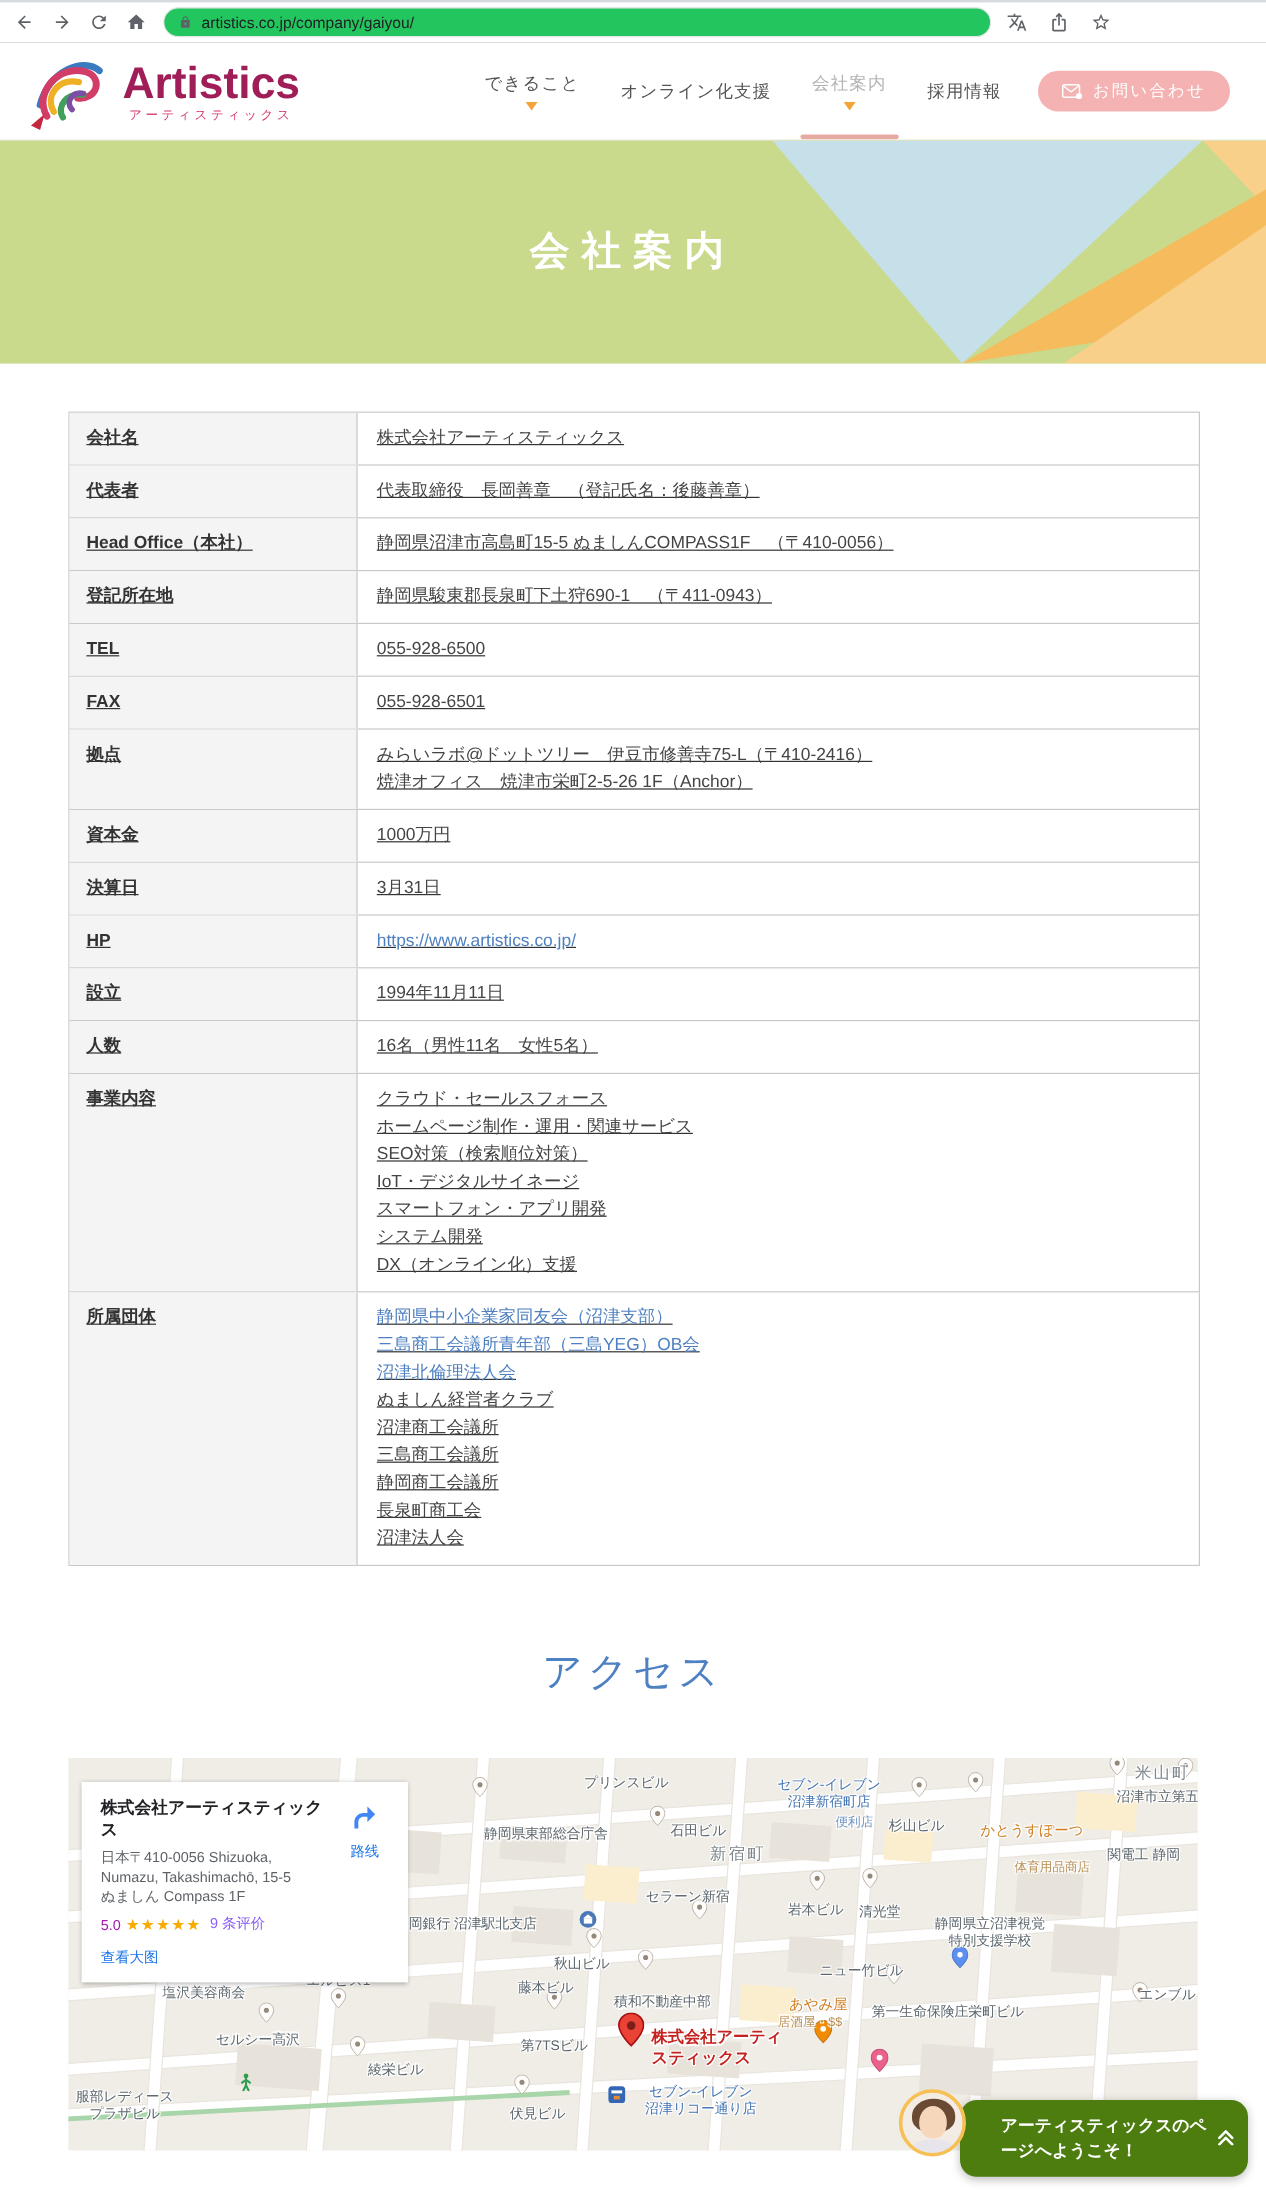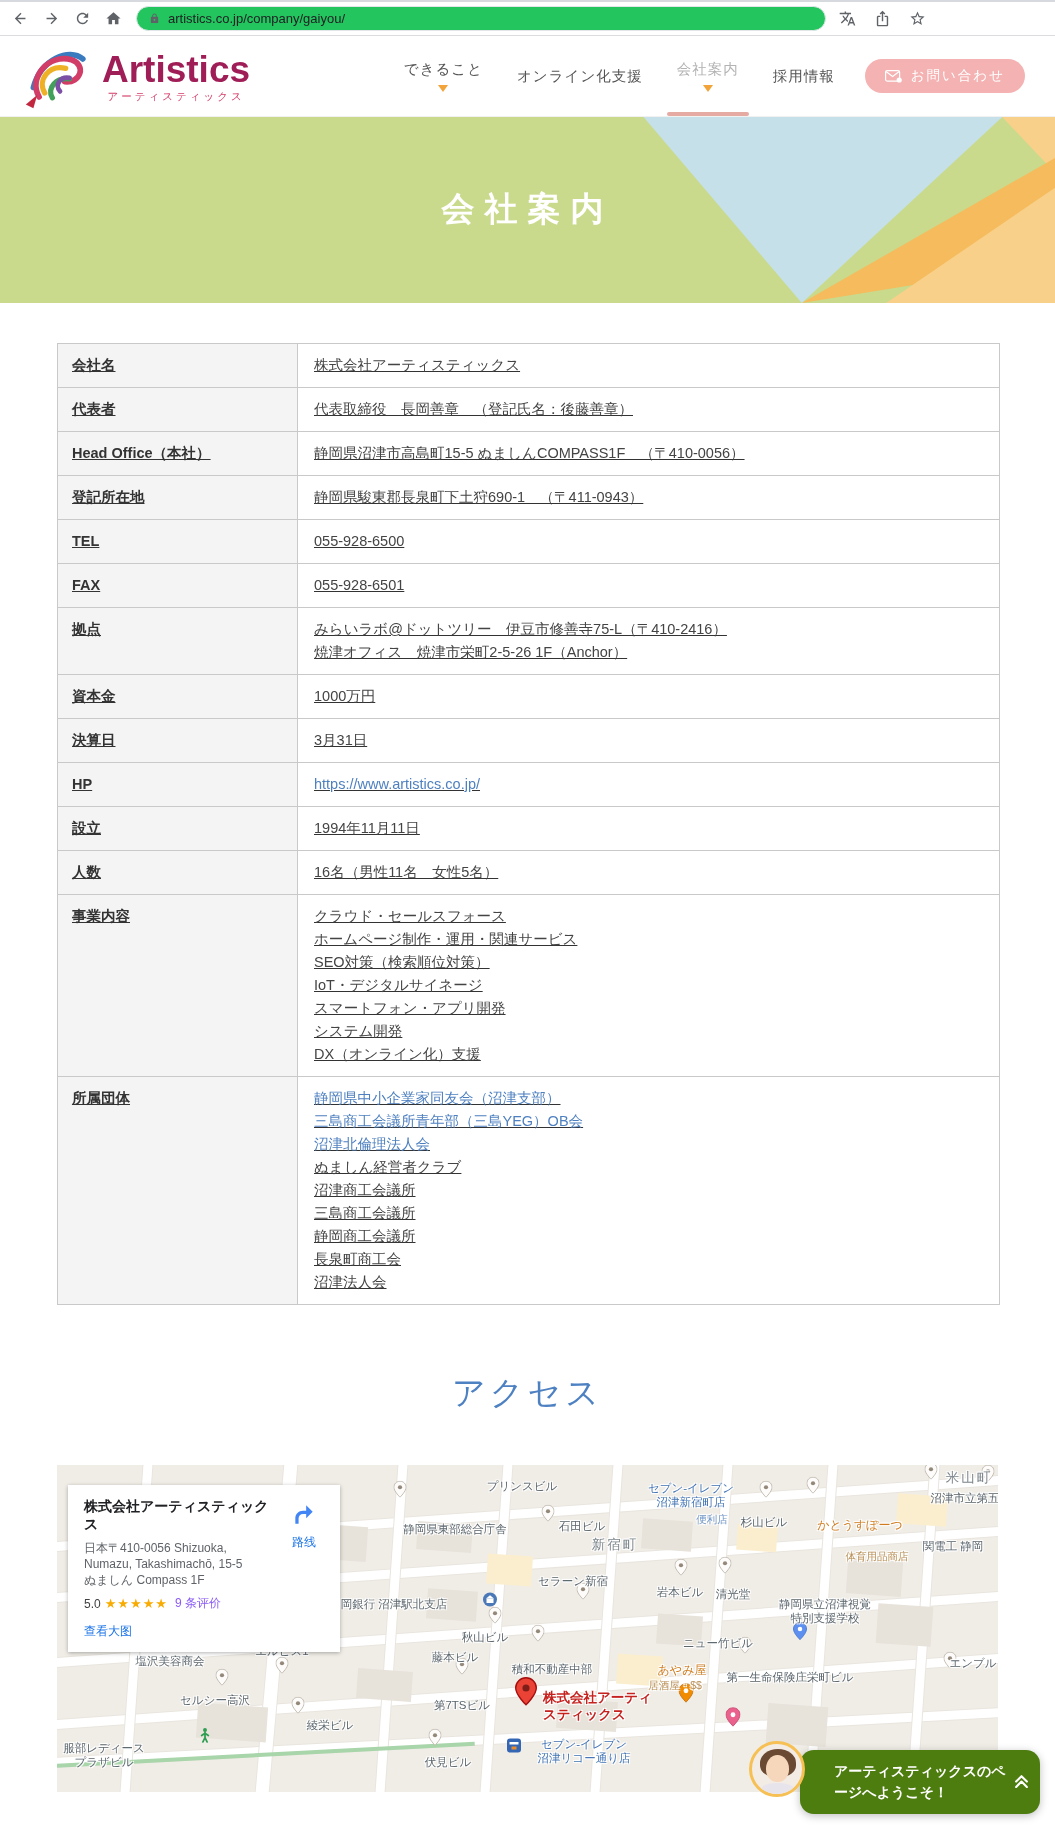--- a/index.html
+++ b/index.html
@@ -73,21 +73,21 @@
   .company-pin{position:absolute;left:458px;top:212px;line-height:0;}
   .company-pin-label{position:absolute;left:486px;top:224px;font-size:13.5px;font-weight:bold;color:#c5221f;
           line-height:17px;text-shadow:-1px -1px 0 #fff,1px -1px 0 #fff,-1px 1px 0 #fff,1px 1px 0 #fff;}
   
   .map-card{position:absolute;left:11px;top:20px;width:272px;background:#fff;z-index:5;
             box-shadow:0 1px 4px rgba(0,0,0,.3);display:flex;padding:13px 10px 12px 16px;box-sizing:border-box;}
   .mc-left{flex:1;}
   .mc-title{font-size:14px;font-weight:bold;color:#202124;margin-bottom:6px;}
   .mc-addr{font-size:12px;color:#5f6368;line-height:16px;width:172px;}
   .mc-rating{margin-top:7px;font-size:12px;display:flex;align-items:center;}
-  .mc-score{color:#404040;margin-right:4px;}
+  .mc-score{color:#a21caf;margin-right:4px;}
   .mc-stars{color:#f8ab00;font-size:13px;letter-spacing:1px;}
   .mc-reviews{color:#8b5cf6;margin-left:7px;cursor:pointer;}
   .mc-viewlarge{display:inline-block;margin-top:11px;font-size:12px;color:#1a73e8;cursor:pointer;}
   .mc-right{width:52px;text-align:center;padding-top:3px;cursor:pointer;}
   .mc-dir-label{font-size:12px;color:#1a73e8;margin-top:3px;}
   
   .chat-widget{position:absolute;left:800px;top:1750px;width:240px;height:64px;background:#4d7c0f;
                border-radius:14px;box-shadow:0 2px 8px rgba(0,0,0,.25);z-index:10;cursor:pointer;}
   .chat-msg{position:absolute;left:34px;top:11px;width:172px;color:#fff;font-size:14px;font-weight:bold;line-height:21px;}
   .chat-avatar{position:absolute;left:-51px;top:-9px;width:56px;height:56px;border-radius:50%;

